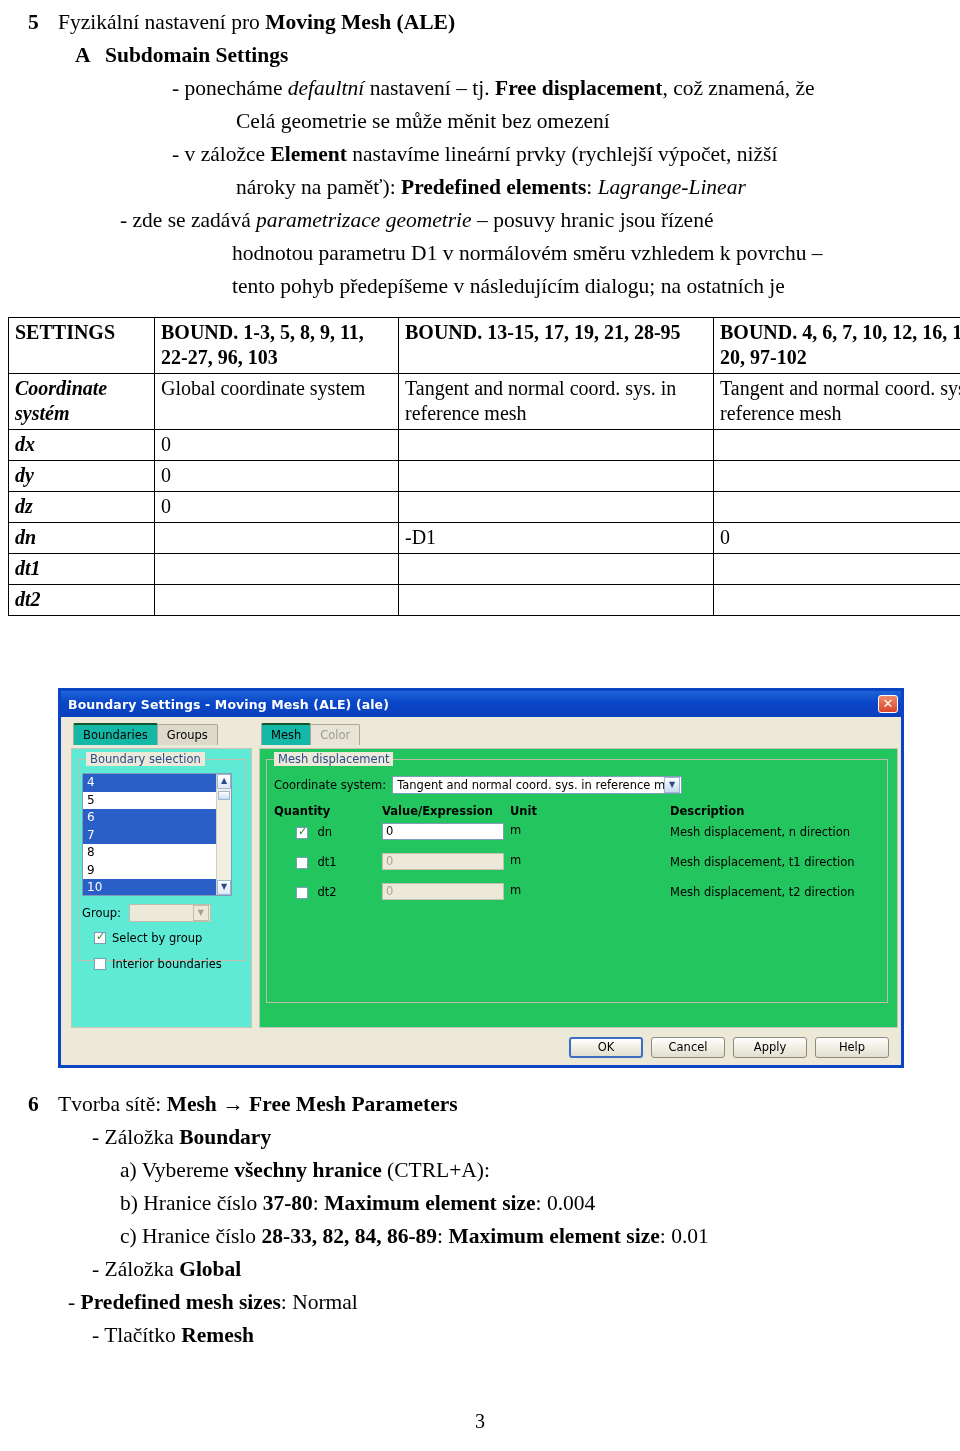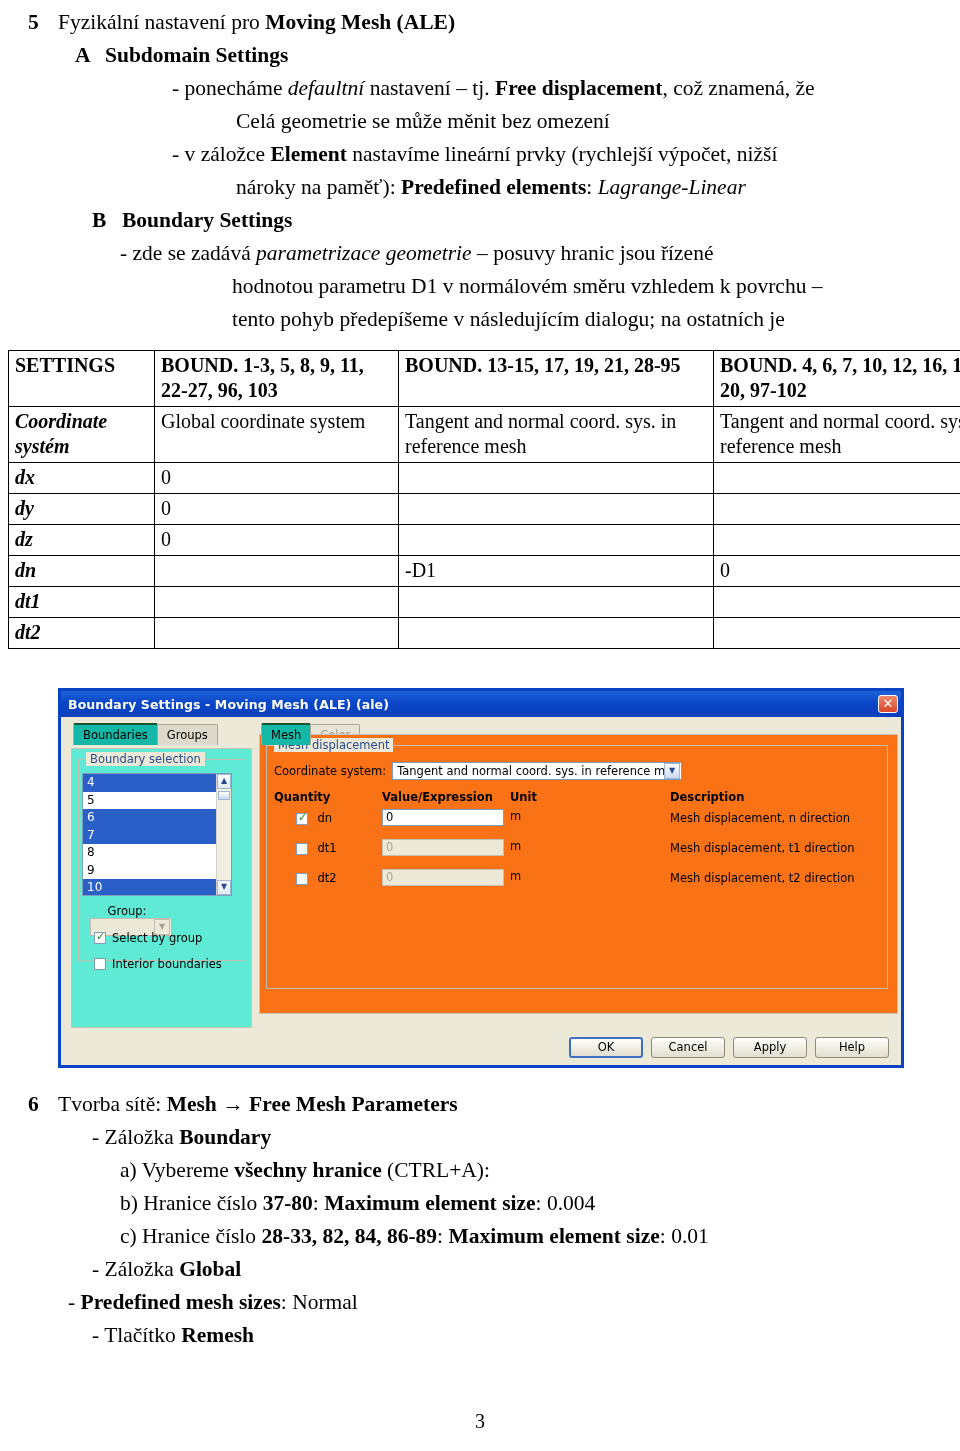--- a/index.html
+++ b/index.html
@@ -153,23 +153,23 @@
 
   .panel-left {
     position: absolute;
     left: 10px; top: 31px;
     width: 179px; height: 278px;
     background: #5eead4;
     border: 1px solid #c9c5b6;
   }
   .panel-right {
     position: absolute;
-    left: 198px; top: 17px;
+    left: 198px; top: 31px;
     width: 637px; height: 278px;
-    background: #f97316;
+    background: #22c55e;
     border: 1px solid #c9c5b6;
   }
 
   .listbox {
     position: absolute;
     left: 10px; top: 24px;
     width: 150px; height: 123px;
     background: #ffffff;
     border: 1px solid #7f9db9;
     overflow: hidden;
@@ -325,23 +325,20 @@
   <div class="line ind3">Celá geometrie se může měnit bez omezení</div>
 
   <div class="line ind2">
     <span>- v záložce </span><span class="b">Element</span><span> nastavíme lineární prvky (rychlejší výpočet, nižší</span>
   </div>
 
   <div class="line ind3">
     <span>nároky na paměť): </span><span class="b">Predefined elements</span><span>: </span><span class="i">Lagrange-Linear</span>
   </div>
 
-  <div class="line ind5">
-    <span class="b num-col">B</span><span class="b">Boundary Settings</span>
-  </div>
 
   <div class="line ind6">
     <span>- zde se zadává </span><span class="i">parametrizace geometrie</span><span> – posuvy hranic jsou řízené</span>
   </div>
   <div class="line ind7">hodnotou parametru D1 v normálovém směru vzhledem k povrchu –</div>
   <div class="line ind7">tento pohyb předepíšeme v následujícím dialogu; na ostatních je</div>
 </div>
 
 <div class="tbl-wrap">
   <table class="settings">
@@ -431,21 +428,21 @@
         <div class="lrow">9</div>
         <div class="lrow sel">10</div>
 
         <div class="scrollbar">
           <div class="sb-btn">▲</div>
           <div class="sb-thumb"></div>
           <div class="sb-btn bottom">▼</div>
         </div>
       </div>
 
-      <div class="row-field" style="left:10px; top:155px;flex-direction:column;">
+      <div class="row-field" style="left:10px; top:155px;">
         <span>Group:</span>
         <span class="combo disabled" style="width:82px; margin-left:8px;">
           <span class="ctext"></span>
           <span class="carrow">▼</span>
         </span>
       </div>
 
       <div class="row-field" style="left:22px; top:182px;">
         <span class="chk on"></span>
         <span style="margin-left:6px;">Select by group</span>

